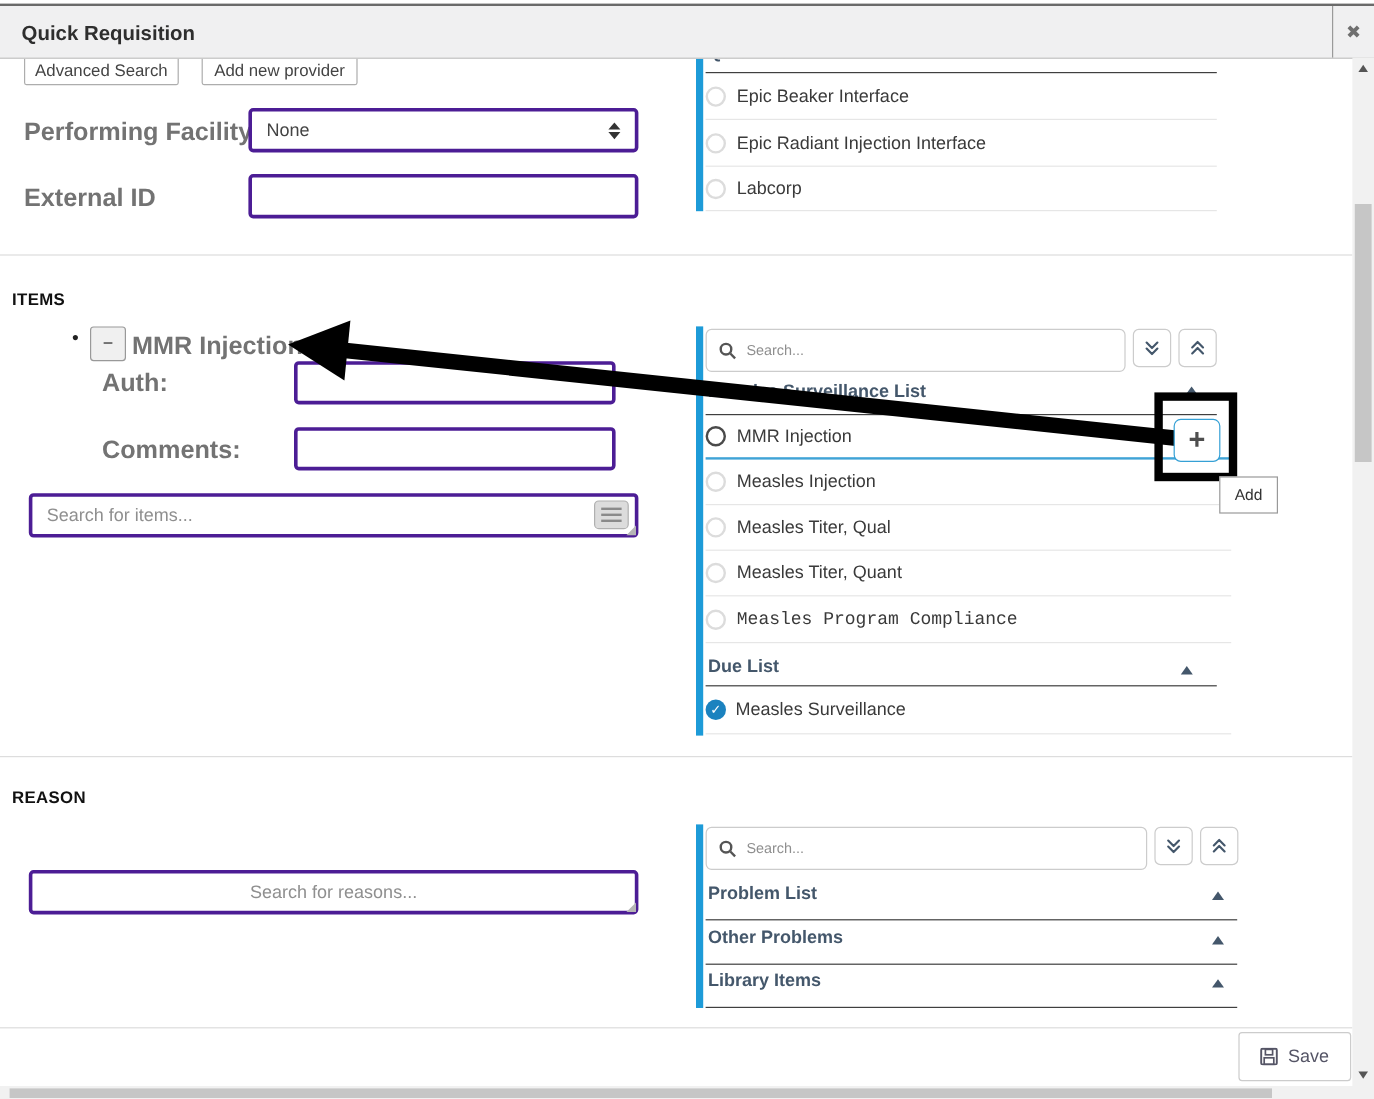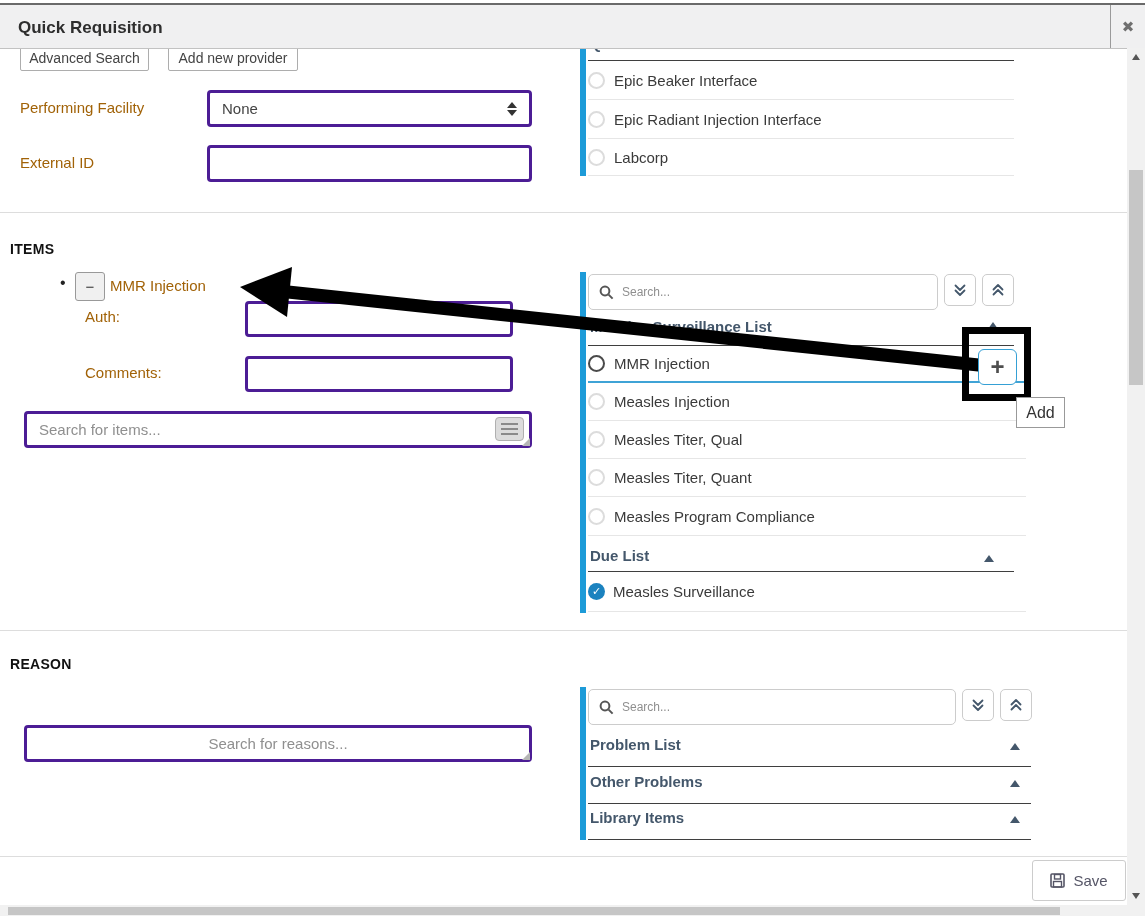--- a/index.html
+++ b/index.html
@@ -38,33 +38,33 @@
   .caret{width:0;height:0;border-left:5px solid transparent;border-right:5px solid transparent;border-bottom:7px solid #44576b;}
 
   
   .sechead{font-size:14px;font-weight:bold;color:#111;letter-spacing:.3px;}
   .divider{height:1px;background:#ddd;}
 
   
   #bullet{left:60px;top:274px;font-size:16px;color:#222;}
   #minusbtn{left:75px;top:272px;width:28px;height:27px;background:#f0f0f0;border:1px solid #999;border-radius:3px;
             display:flex;align-items:center;justify-content:center;font-size:15px;color:#333;}
-  .lbl{font-size:15px;color:#a16207;}
+  .lbl{font-size:21px;color:#737373;font-weight:bold;}
 
   
   .listicon{position:absolute;right:8px;top:6px;width:29px;height:24px;background:#dcdcdc;border:1px solid #b0b0b0;border-radius:4px;
             display:flex;flex-direction:column;justify-content:center;gap:3px;padding:0 5px;box-sizing:border-box;}
   .listicon i{display:block;height:2px;background:#8a8a8a;}
 
   
   #hl-rect{left:962px;top:327px;width:69px;height:74px;border:7px solid #000;box-sizing:border-box;z-index:45;background:transparent;}
   #plusbtn{left:978px;top:349px;width:37px;height:34px;border:1px solid #35a0d5;border-radius:6px;background:#fff;
            display:flex;align-items:center;justify-content:center;font-size:24px;font-weight:bold;color:#4e4e4e;z-index:44;}
   #addtip{left:1016px;top:397px;width:47px;height:29px;background:#fff;border:1px solid #999;display:flex;align-items:center;justify-content:center;
-          font-size:16px;color:#333;z-index:46;}
+          font-size:13px;color:#333;z-index:46;}
   #arrow-svg{left:0;top:0;z-index:40;pointer-events:none;}
   #panel2-caret{left:988px;top:322px;z-index:10;}
 
   
   #savebtn{left:1032px;top:860px;width:92px;height:39px;border:1px solid #ccc;border-radius:3px;background:#fff;
            display:flex;align-items:center;justify-content:center;gap:8px;font-size:15px;color:#556;}
 
   
   #vtrack{left:1127px;top:48px;width:18px;height:857px;background:#f1f1f1;z-index:25;}
   #vthumb{left:2px;top:122px;width:14px;height:215px;background:#c6c6c6;}
@@ -181,21 +181,21 @@
       <span>Measles Injection</span>
     </div>
     <div class="row" style="left:8px;top:149px;width:438px;height:38px;">
       <span class="circ"></span>
       <span>Measles Titer, Qual</span>
     </div>
     <div class="row" style="left:8px;top:187px;width:438px;height:38px;">
       <span class="circ"></span>
       <span>Measles Titer, Quant</span>
     </div>
-    <div class="row" style="left:8px;top:225px;width:438px;height:39px;">
+    <div class="row" style="left:8px;top:225px;width:438px;height:39px;font-family:Liberation Mono, monospace;">
       <span class="circ"></span>
       <span>Measles Program Compliance</span>
     </div>
 
     <div class="abs ghead" style="left:10px;top:275px;">Due List</div>
     <div class="abs caret" style="left:404px;top:283px;"></div>
     <div class="abs gline" style="left:8px;top:299px;width:426px;"></div>
 
     <div class="row" style="left:8px;top:300px;width:438px;height:40px;">
       <span class="checkcirc">✓</span>

